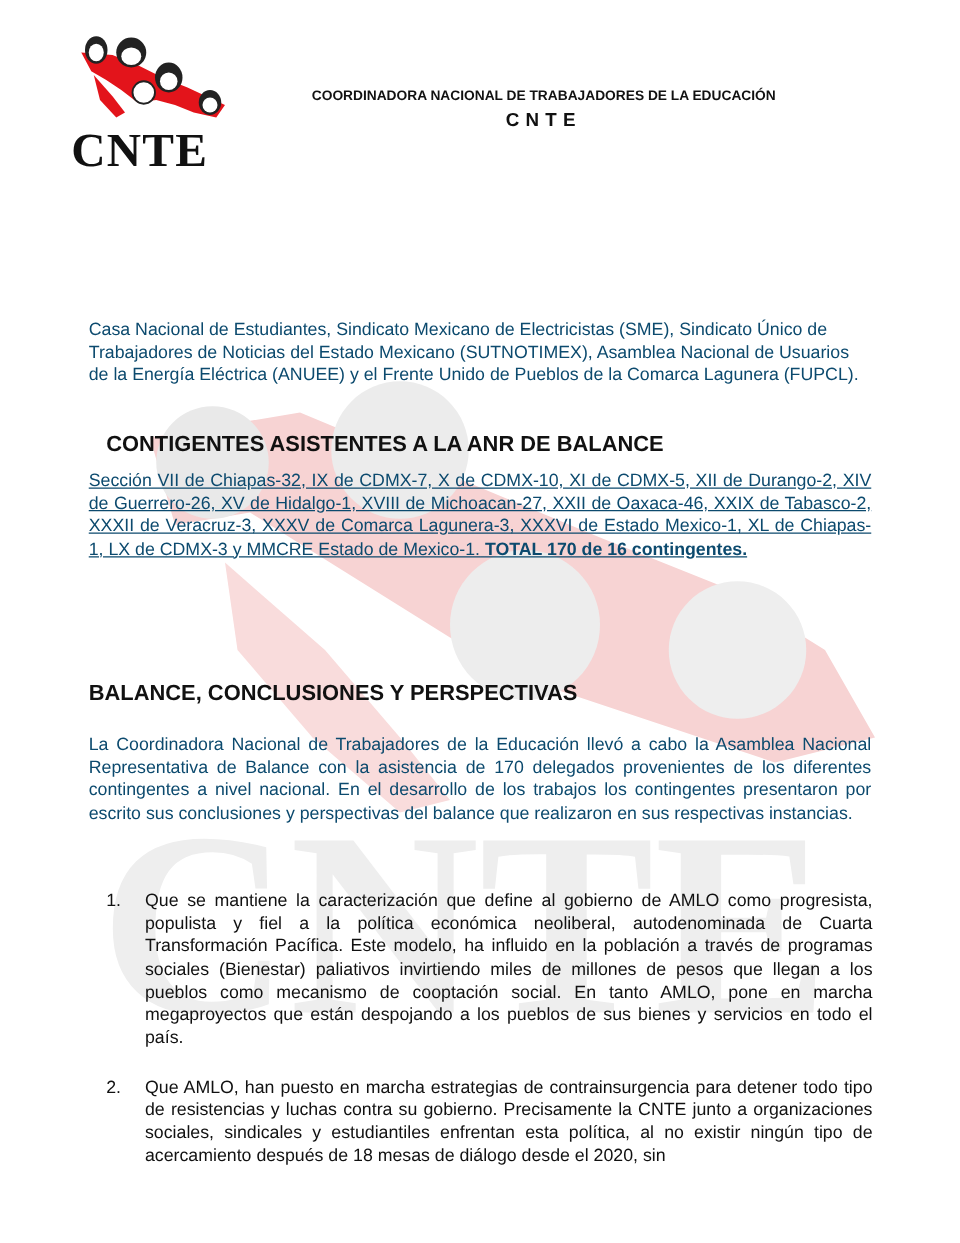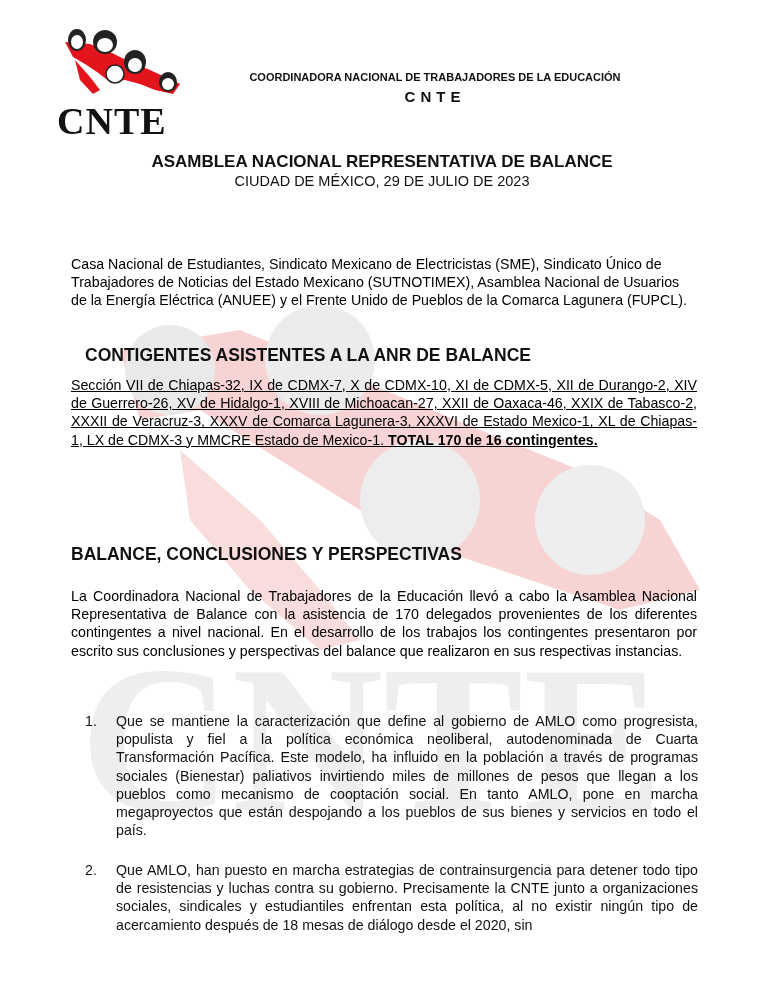--- a/index.html
+++ b/index.html
@@ -28,21 +28,21 @@
   }
   .doc-subtitle {
     position: absolute; left: 72px; top: 173px; width: 620px; text-align: center;
     font-size: 14.5px;
   }
   h2 {
     position: absolute; left: 71px; margin: 0; font-weight: bold; font-size: 17.5px; color: #111;
   }
   p.body {
     position: absolute; left: 71px; width: 626px; margin: 0; font-size: 14.2px;
-    line-height: 18.2px; text-align: justify; color: #000000;
+    line-height: 18.2px; text-align: justify; color: #0c4a6e;
   }
   .list-item { position: absolute; left: 85px; width: 613px; font-size: 14.2px; line-height: 18.2px; }
   .list-num { position: absolute; left: 0; top: 0; }
   .list-text { position: absolute; left: 31px; width: 582px; text-align: justify; }
   b { font-weight: bold; }
 </style>
 </head>
 <body>
 
 <svg class="watermark" viewBox="0 0 660 700" xmlns="http://www.w3.org/2000/svg">
@@ -70,22 +70,20 @@
       <circle cx="60" cy="52" r="9" fill="#fff" stroke="#222" stroke-width="1.5"></circle>
       <ellipse cx="113" cy="60" rx="9" ry="10" fill="#222"></ellipse>
       <ellipse cx="113" cy="62" rx="6" ry="6" fill="#fff"></ellipse>
     </svg>
     <div class="logo-text">CNTE</div>
   </div>
 
   <div class="org-name">COORDINADORA NACIONAL DE TRABAJADORES DE LA EDUCACIÓN</div>
   <div class="org-acronym">CNTE</div>
 
-  <div class="doc-title">ASAMBLEA NACIONAL REPRESENTATIVA DE BALANCE</div>
-  <div class="doc-subtitle">CIUDAD DE MÉXICO, 29 DE JULIO DE 2023</div>
 
   <p class="body" style="top:255px; text-align:left;">Casa Nacional de Estudiantes, Sindicato Mexicano de Electricistas (SME), Sindicato Único de Trabajadores de Noticias del Estado Mexicano (SUTNOTIMEX), Asamblea Nacional de Usuarios de la Energía Eléctrica (ANUEE) y el Frente Unido de Pueblos de la Comarca Lagunera (FUPCL).</p>
 
   <h2 style="top:345px;margin-left:14px;">CONTIGENTES ASISTENTES A LA ANR DE BALANCE</h2>
   <p class="body" style="top:376px;text-decoration:underline;">
     <span>Sección VII de Chiapas-32, IX de CDMX-7, X de CDMX-10, XI de CDMX-5, XII de Durango-2, XIV de Guerrero-26, XV de Hidalgo-1, XVIII de Michoacan-27, XXII de Oaxaca-46, XXIX de Tabasco-2, XXXII de Veracruz-3, XXXV de Comarca Lagunera-3, XXXVI de Estado Mexico-1, XL de Chiapas-1, LX de CDMX-3 y MMCRE Estado de Mexico-1.</span>
     <b>TOTAL 170 de 16 contingentes.</b>
   </p>
 
   <h2 style="top:544px;">BALANCE, CONCLUSIONES Y PERSPECTIVAS</h2>

